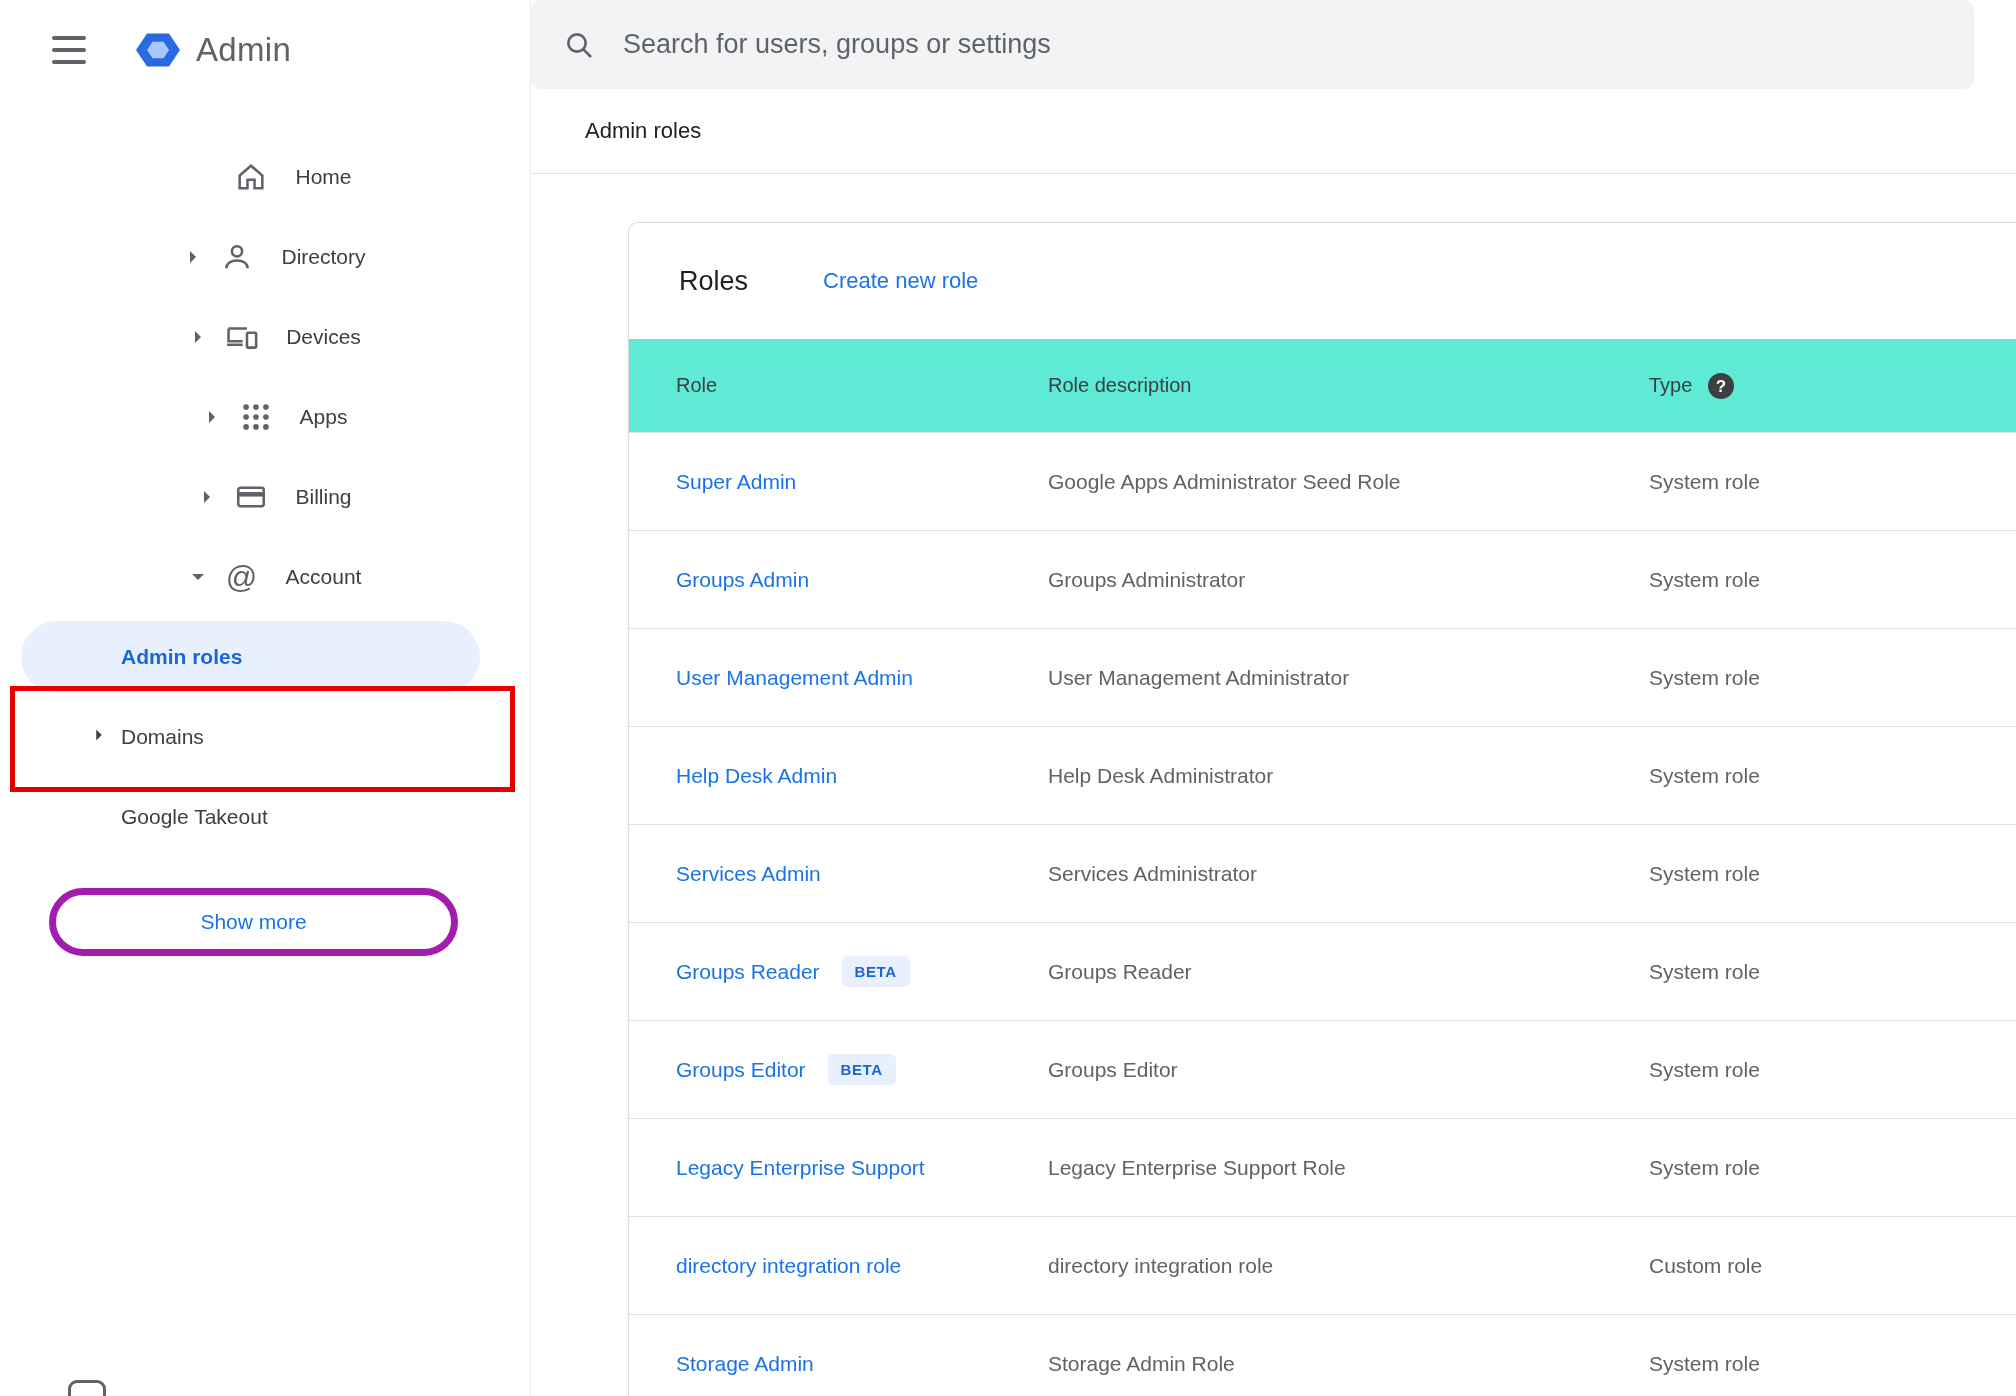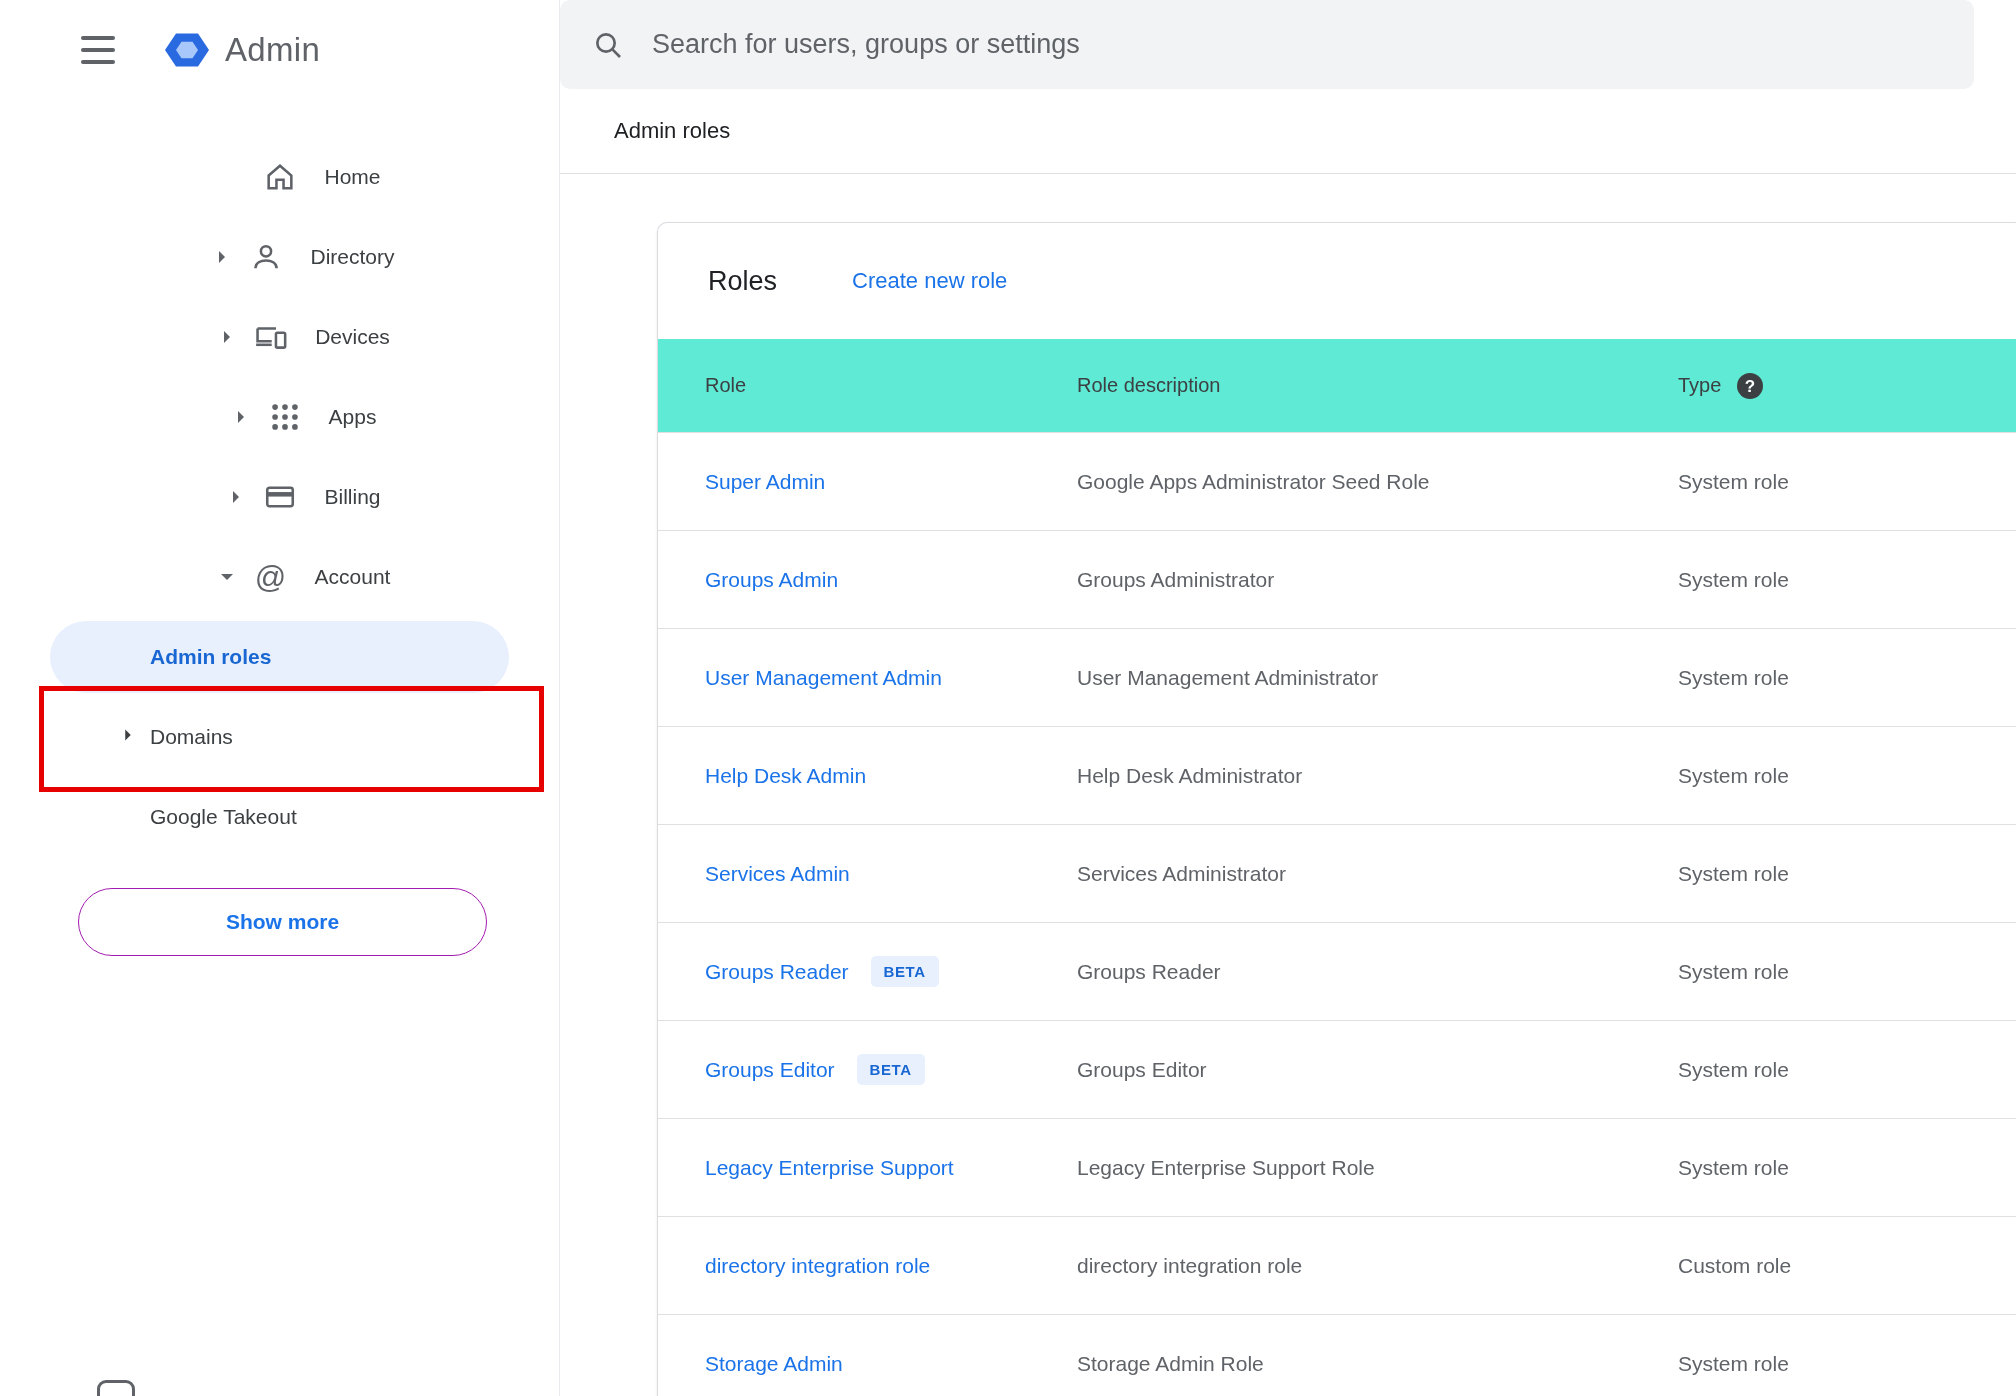--- a/index.html
+++ b/index.html
@@ -2,21 +2,21 @@
 <html><head>
 <meta charset="utf-8">
 <style>
   * { margin:0; padding:0; box-sizing:border-box; }
   html,body { width:2016px; height:1396px; overflow:hidden; background:#fff;
               font-family:"Liberation Sans", sans-serif; }
   .app { position:relative; width:2016px; height:1396px; display:flex; }
 
   
   .sidebar { flex:0 0 531px; width:531px; height:100%; position:relative;
-             border-right:1px solid #e8eaed; background:#fff; z-index:2;margin-left:29px; }
+             border-right:1px solid #e8eaed; background:#fff; z-index:2; }
   .sidebar-header { display:flex; align-items:center; height:100px; padding-left:52px; }
   .hamburger { width:36px; height:28px; display:flex; flex-direction:column; justify-content:space-between;
                background:none; border:none; cursor:pointer; }
   .hamburger span { display:block; height:4px; width:34px; background:#5f6368; border-radius:2px; }
   .logo { display:flex; align-items:center; margin-left:48px; }
   .logo-text { font-size:33px; color:#5f6368; margin-left:16px; letter-spacing:0.3px; }
 
   .nav { margin-top:37px; }
   .nav-item { display:flex; align-items:center; height:80px; position:relative; cursor:pointer;justify-content:center; }
   .chev-slot { width:30px; margin-left:14px; display:flex; justify-content:center; align-items:center; }
@@ -28,22 +28,22 @@
   .sub-item .nav-label { margin-left:0; }
   .sub-chev { position:absolute; left:88px; top:50%; transform:translateY(-50%); }
   .sub-item.active .active-pill { position:absolute; left:21px; top:4px; width:459px; height:72px;
         background:#e8f0fe; border-radius:36px; z-index:0; }
   .sub-item.active .nav-label { color:#1967d2; font-weight:bold; position:relative; z-index:1; }
 
   .annotation-box { position:absolute; left:10px; top:686px; width:505px; height:106px;
         border:5px solid #e60000; z-index:3; pointer-events:none; }
 
   .show-more { display:block; margin:31px 0 0 49px; width:409px; height:68px;
-        border:1px solid #a21caf; border-radius:34px; background:#fff;
-        color:#1a73e8; font-size:21px; font-weight:700; cursor:pointer;
+        border:7px solid #a21caf; border-radius:34px; background:#fff;
+        color:#1a73e8; font-size:21px; font-weight:400; cursor:pointer;
         font-family:"Liberation Sans", sans-serif; }
 
   .partial-icon { position:absolute; left:68px; bottom:-22px; width:38px; height:38px;
         border:3px solid #5f6368; border-radius:9px; }
 
   
   .main { flex:1 1 auto; position:relative; height:100%; }
   .searchbar { position:absolute; left:0; top:0; right:42px; height:89px;
         background:#f1f3f4; border-radius:10px; display:flex; align-items:center; padding-left:32px; }
   .search-icon { flex:0 0 auto; margin-right:28px; display:flex; }

